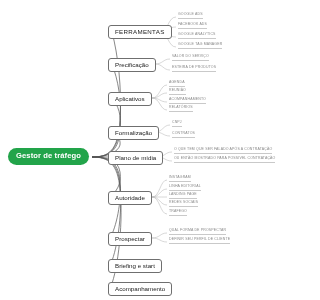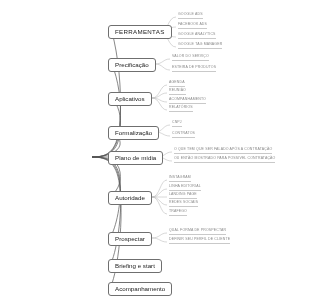--- a/index.html
+++ b/index.html
@@ -116,20 +116,23 @@
       <path class="leafline" d="M152,197 C160,197 160,205 167,205"></path>
       <path class="leafline" d="M152,197 C160,197 160,214 167,214"></path>
     </g>
 
     <g class="leafgroup">
       <path class="leafline" d="M152,238 C160,238 160,233 167,233"></path>
       <path class="leafline" d="M152,238 C160,238 160,242 167,242"></path>
     </g>
   </svg>
 
+  <div class="node root" style="left:8px; top:148px;">
+    <span>Gestor de tráfego</span>
+  </div>
 
   <div class="node branch caps" style="left:108px; top:25px;">
     <span>FERRAMENTAS</span>
   </div>
   <div class="node leaf" style="left:178px; top:13px;">
     <span>GOOGLE ADS</span>
   </div>
   <div class="node leaf" style="left:178px; top:23px;">
     <span>FACEBOOK ADS</span>
   </div>

